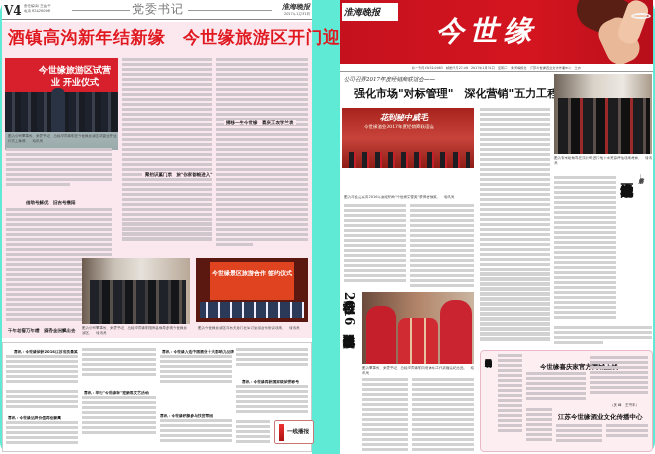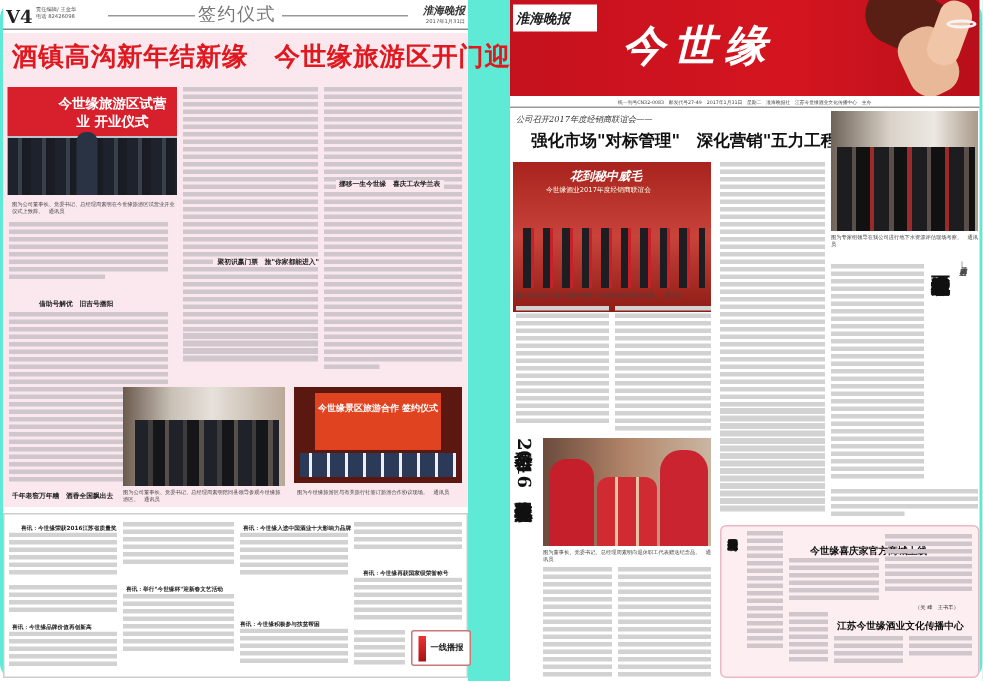--- a/index.html
+++ b/index.html
@@ -23,21 +23,21 @@
   .txt.w .ln{background:#d2d2d2;}
   .subhead{position:absolute;font-size:4.5px;font-weight:bold;color:#222;font-family:"DejaVu Sans",sans-serif;white-space:nowrap;}
   .lp-bottom{position:absolute;left:0;top:342px;width:310px;height:110px;border:1px solid #ccc;background:#fff;}
   .badge-box{position:absolute;left:272px;top:420px;width:40px;height:24px;border:1px solid #c77;border-radius:2px;background:#fff;}
   .badge-bar{position:absolute;left:4px;top:3px;width:5px;height:17px;background:linear-gradient(#e33,#a11);}
   .badge-txt{position:absolute;left:12px;top:7px;font-size:5.5px;font-weight:bold;color:#222;font-family:"DejaVu Sans",sans-serif;}
   
   .rp{position:absolute;left:340px;top:0;width:313px;height:454px;background:#fff;}
   .banner{position:absolute;left:0;top:0;width:313px;height:64px;background:linear-gradient(90deg,#c5111e 0%,#d4151f 60%,#b80f1b 100%);overflow:hidden;}
   .banner-logo{position:absolute;left:2px;top:3px;width:56px;height:18px;background:#fff;font-size:9px;font-style:italic;font-weight:bold;color:#222;padding:3px 2px;}
-  .banner-title{position:absolute;left:75px;top:12px;font-size:28px;font-style:italic;font-weight:bold;color:#fff;letter-spacing:6px;font-family:"DejaVu Serif",serif;}
+  .banner-title{position:absolute;left:96px;top:12px;font-size:28px;font-style:italic;font-weight:bold;color:#fff;letter-spacing:6px;font-family:"DejaVu Serif",serif;}
   .banner-sub{position:absolute;left:188px;top:34px;font-size:9px;color:#fff;font-family:"DejaVu Sans",sans-serif;letter-spacing:2px;margin-top:32px;}
   .hand1{position:absolute;left:236px;top:-6px;width:60px;height:40px;background:#5a1f14;border-radius:20px;transform:rotate(25deg);}
   .hand2{position:absolute;left:262px;top:18px;width:34px;height:46px;background:#e8b898;border-radius:14px;transform:rotate(-25deg);}
   .hand3{position:absolute;left:282px;top:0px;width:22px;height:44px;background:#f1c6a8;border-radius:10px;transform:rotate(20deg);}
   .bangle{position:absolute;left:291px;top:13px;width:20px;height:6px;border:2px solid #f4f4f4;border-radius:50%;}
   .issue-line{position:absolute;left:0;top:66px;width:313px;height:6px;font-size:3.2px;color:#444;font-family:"DejaVu Sans",sans-serif;white-space:nowrap;text-align:center;border-bottom:1px solid #999;}
   .kicker{position:absolute;left:4px;top:76px;font-size:5.5px;font-style:italic;color:#333;}
   .rp-headline{position:absolute;left:14px;top:86px;font-size:11px;font-weight:bold;color:#111;font-family:"DejaVu Sans",sans-serif;white-space:nowrap;}
   .vhead{position:absolute;writing-mode:vertical-rl;font-weight:bold;color:#111;font-family:"DejaVu Serif",serif;}
   .vsmall{position:absolute;writing-mode:vertical-rl;font-size:5px;color:#444;font-style:italic;}
@@ -51,30 +51,30 @@
 <div class="spread">
 
   <div class="lp">
     <div class="lp-head">
       <div class="lp-page">V4</div>
       <div class="lp-edmeta">
         <div>责任编辑/ 王金华</div>
         <div>电话 82426098</div>
       </div>
       <div class="lp-rule" style="left:70px;width:58px;"></div>
-      <div class="lp-section">签约仪式</div>
+      <div class="lp-section">党委书记</div>
       <div class="lp-rule" style="left:186px;width:84px;"></div>
       <div class="lp-mast">淮海晚报</div>
       <div class="lp-date">2017年1月31日</div>
     </div>
 
     <div class="lp-pink"></div>
     <div class="lp-headline">酒镇高沟新年结新缘　今世缘旅游区开门迎客</div>
 
-    <div class="photo" style="left:3px;top:58px;width:113px;height:72px;background:linear-gradient(#d8202c 0%,#d8202c 45%,#bcc6cf 45%,#9aa 100%);">
+    <div class="photo" style="left:3px;top:58px;width:113px;height:92px;background:linear-gradient(#d8202c 0%,#d8202c 45%,#bcc6cf 45%,#9aa 100%);">
       <div style="position:absolute;left:30px;top:6px;font-size:9px;color:#fff;font-weight:bold;font-family:'DejaVu Sans',sans-serif;line-height:12px;text-align:center;width:80px;">今世缘旅游区试营业 开业仪式</div>
       <div style="position:absolute;left:0;top:34px;width:113px;height:40px;background:repeating-linear-gradient(90deg,#1e222c 0 7px,#39404c 7px 10px,#1a1c24 10px 16px);"></div>
       <div style="position:absolute;left:46px;top:30px;width:14px;height:44px;background:#2a3344;border-radius:6px 6px 0 0;"></div>
     </div>
     <div class="cap" style="left:6px;top:134px;width:110px;">图为公司董事长、党委书记、总经理周素明在今世缘旅游区试营业开业仪式上致辞。　通讯员</div>
 
     <div class="txt" style="left:4px;top:148px;width:106px;height:40px;">
       <div class="ln"></div>
         <div class="ln"></div>
         <div class="ln"></div>
@@ -308,21 +308,21 @@
       <div class="hand1"></div>
       <div class="hand2"></div>
       <div class="hand3"></div>
       <div class="bangle"></div>
     </div>
     <div class="issue-line">统一刊号CN32-0083　邮发代号27-49　2017年1月31日　星期二　淮海晚报社　江苏今世缘酒业文化传播中心　主办</div>
 
     <div class="kicker">公司召开2017年度经销商联谊会——</div>
     <div class="rp-headline">强化市场"对标管理"　深化营销"五力工程"</div>
 
-    <div class="photo" style="left:2px;top:108px;width:132px;height:100px;background:linear-gradient(#a8231d,#c8433a 50%,#8e1c16);">
+    <div class="photo" style="left:2px;top:108px;width:132px;height:60px;background:linear-gradient(#a8231d,#c8433a 50%,#8e1c16);">
       <div style="position:absolute;left:38px;top:4px;font-size:8px;font-style:italic;font-weight:bold;color:#fff;">花到秘中威毛</div>
       <div style="position:absolute;left:22px;top:16px;font-size:4.5px;color:#ffe;font-family:'DejaVu Sans',sans-serif;">今世缘酒业2017年度经销商联谊会</div>
       <div style="position:absolute;left:4px;top:44px;width:124px;height:40px;background:repeating-linear-gradient(90deg,transparent 0 3px,#1d1d22 3px 8px,#c8202a 8px 10px,transparent 10px 13px);"></div>
     </div>
     <div class="cap" style="left:4px;top:195px;width:130px;">图为与会嘉宾向2016年度经销商"今世缘荣誉奖"获得者颁奖。　通讯员</div>
 
     <div class="txt w" style="left:4px;top:204px;width:62px;height:80px;">
         <div class="ln"></div>
         <div class="ln"></div>
         <div class="ln"></div>

